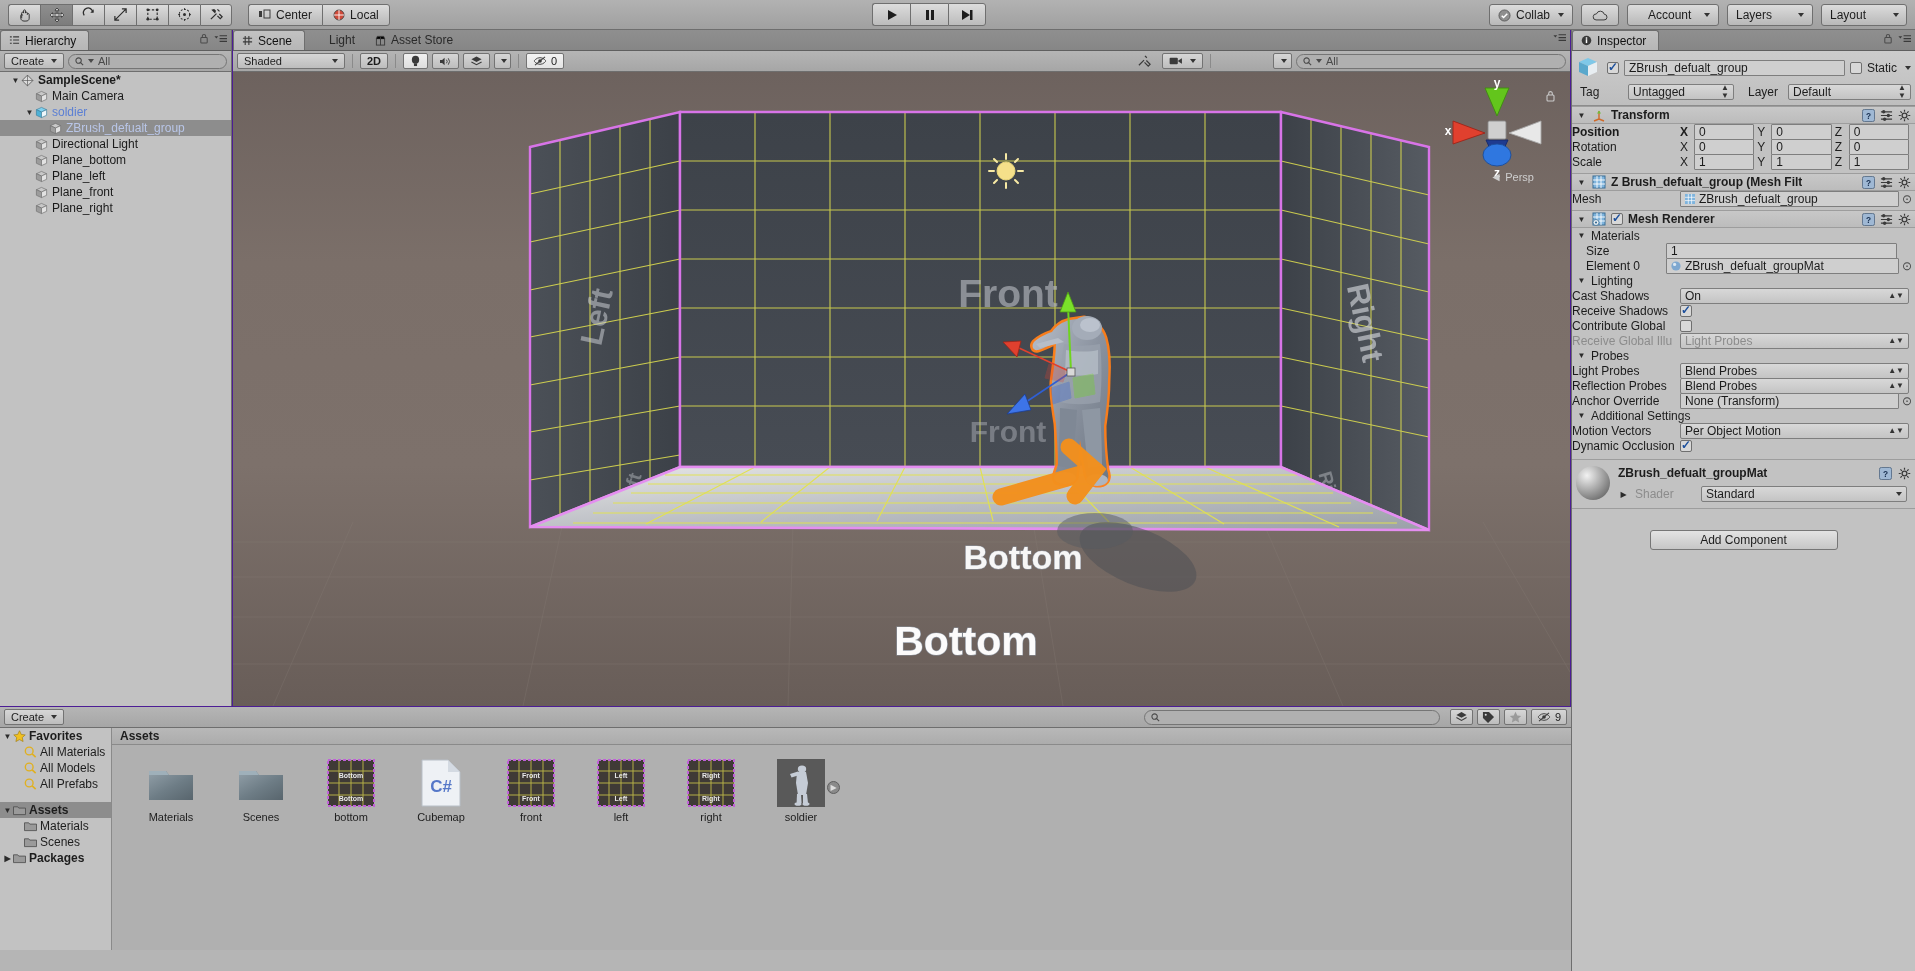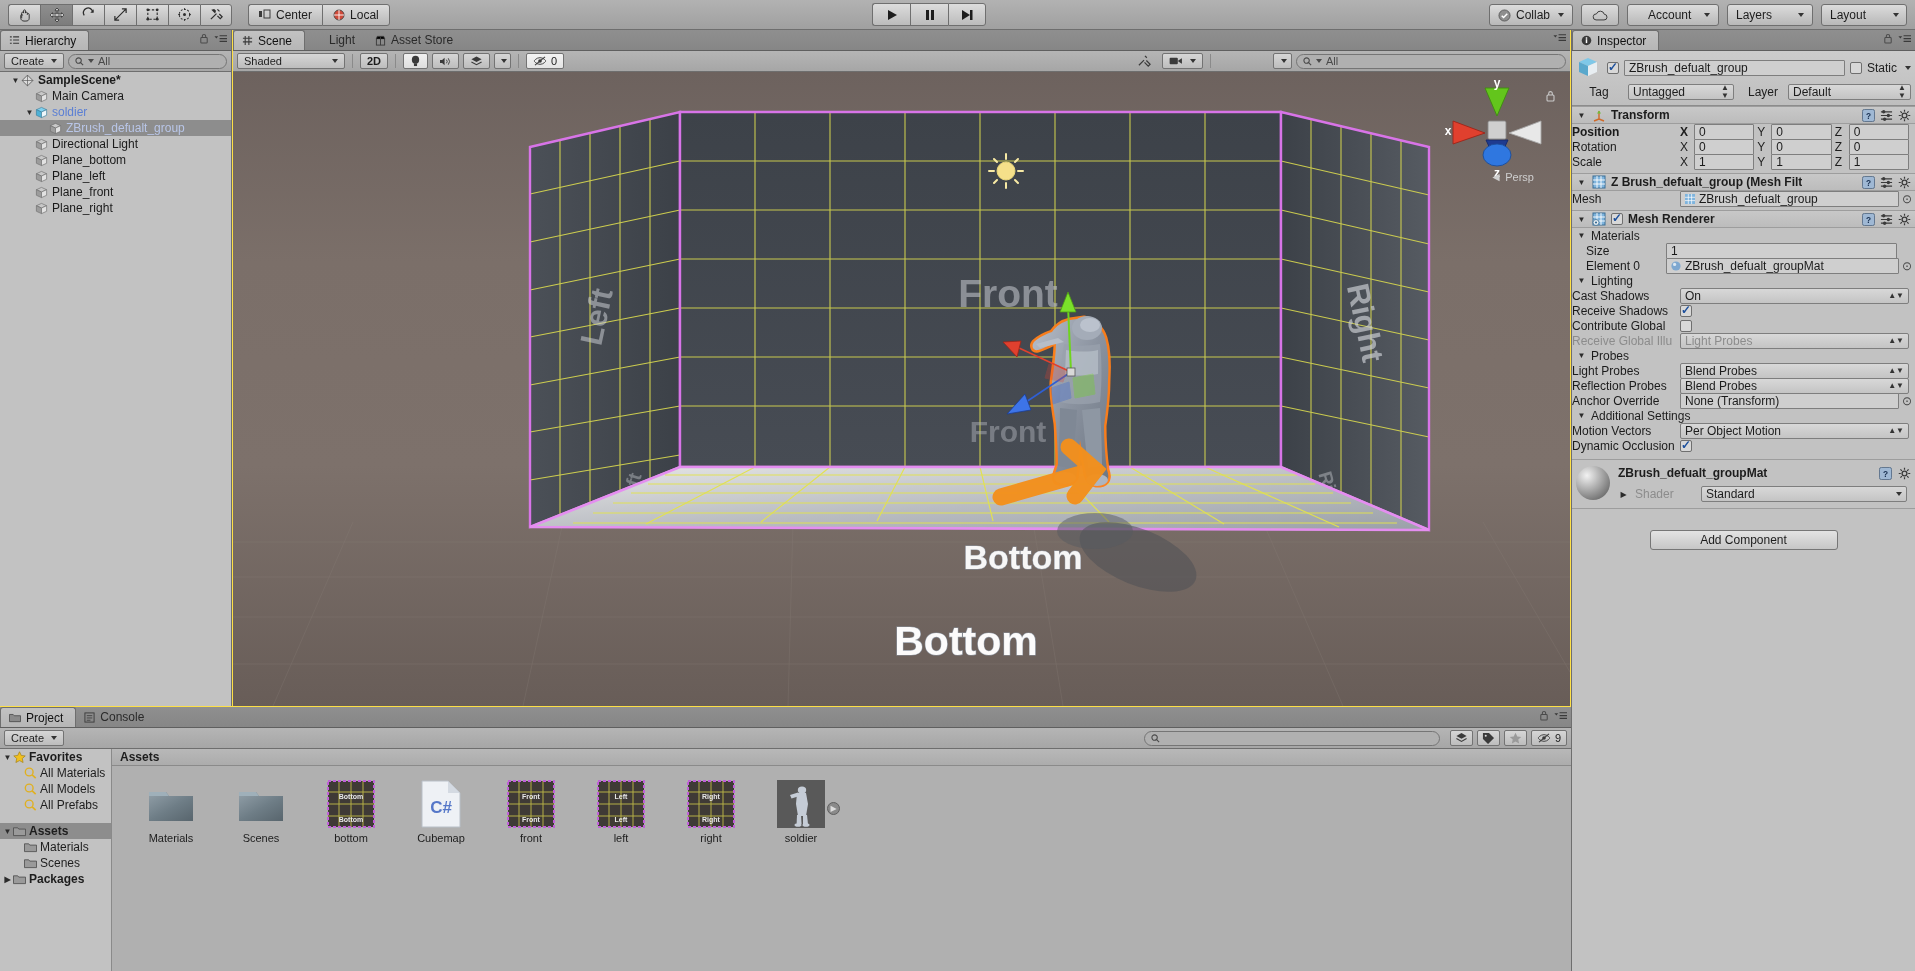--- a/index.html
+++ b/index.html
@@ -5,21 +5,21 @@
   * { box-sizing: border-box; margin: 0; padding: 0; }
   html, body {
     width: 1915px; height: 971px;
     background: #8a8a8a;
     font-family: "Liberation Sans", sans-serif;
     font-size: 12px;
     color: #1d1d1d;
     overflow: hidden;
     -webkit-font-smoothing: antialiased;
   }
-  .app { position: relative; width: 1915px; height: 735px; background: #fde047; }
+  .app { position: relative; width: 1915px; height: 735px; background: #4c1d95; }
 
   
   .topbar {
     position: absolute; left: 0; top: 0; width: 1915px; height: 30px;
     background: linear-gradient(#b2b2b2, #a0a0a0);
     border-bottom: 1px solid #6e6e6e;
     display: flex; align-items: center;
   }
   .tb-group { display: flex; align-items: center; margin-left: 8px; }
   .tb-btn {
@@ -707,21 +707,21 @@
               <path d="M3 6v10l9 4V10z" fill="#5aa8cc"></path>
               <path d="M21 6v10l-9 4V10z" fill="#e8eef2"></path>
           </svg>
           <div class="chk on"></div>
           <div class="field" style="flex:1;">ZBrush_defualt_group</div>
           <div class="chk"></div>
           <span>Static</span>
           <span class="caret"></span>
         </div>
         <div class="ih-row2">
-          <span style="width:44px;text-align:center;padding-right:6px;">Tag</span>
+          <span style="width:44px;text-align:left;padding-right:6px;">Tag</span>
           <div class="dropdown" style="width:106px;">
             <span>Untagged</span>
             <span class="dd-arrows">▲<br>▼</span>
           </div>
           <span style="width:46px;text-align:right;padding-right:6px;">Layer</span>
           <div class="dropdown" style="flex:1;">
             <span>Default</span>
             <span class="dd-arrows">▲<br>▼</span>
           </div>
         </div>
@@ -960,45 +960,20 @@
           </div>
         </div>
       </div>
 
       <div style="height:8px;border-top:1px solid #9d9d9d;"></div>
       <div class="addcomp">Add Component</div>
     </div>
   </div>
 
   <div class="project">
-    <div class="panel-tabbar">
-      <div class="ptab active">
-        <svg width="12" height="11" viewBox="0 0 13 11">
-            <path d="M0.5 2.2h4l1.2 1.4h6.8v6.4H0.5z" fill="#8a8a8a" stroke="#4a4a4a" stroke-width="0.9"></path>
-          </svg>
-        <span>Project</span>
-      </div>
-      <div class="ptab">
-        <svg width="11" height="11" viewBox="0 0 12 12">
-            <rect x="1" y="1" width="10" height="10" fill="none" stroke="#3a3a3a" stroke-width="1"></rect>
-            <path d="M3 4h6M3 6.5h6M3 9h4" stroke="#3a3a3a" stroke-width="0.9"></path>
-          </svg>
-        <span>Console</span>
-      </div>
-      <div class="ptab-right">
-        <svg width="10" height="11" viewBox="0 0 10 12">
-            <rect x="1.5" y="5" width="7" height="6" rx="1" fill="none" stroke="#4a4a4a" stroke-width="1.1"></rect>
-            <path d="M3.2 5V3.4a1.8 1.8 0 013.6 0V5" fill="none" stroke="#4a4a4a" stroke-width="1.1"></path>
-          </svg>
-        <svg width="13" height="10" viewBox="0 0 14 10">
-            <path d="M0.5 2l2 2.4 2-2.4z" fill="#3a3a3a"></path>
-            <path d="M6 1.5h8M6 4.5h8M6 7.5h8" stroke="#3a3a3a" stroke-width="1.3"></path>
-          </svg>
-      </div>
-    </div>
 
     <div class="toolrow">
       <div class="minibtn">
         <span>Create</span>
         <span class="caret"></span>
       </div>
       <div style="flex:1"></div>
       <div class="searchbox" style="max-width:296px;margin-right:6px;">
         <svg width="9" height="9" viewBox="0 0 10 10">
             <circle cx="4" cy="4" r="3" fill="none" stroke="#4a4a4a" stroke-width="1.2"></circle>

